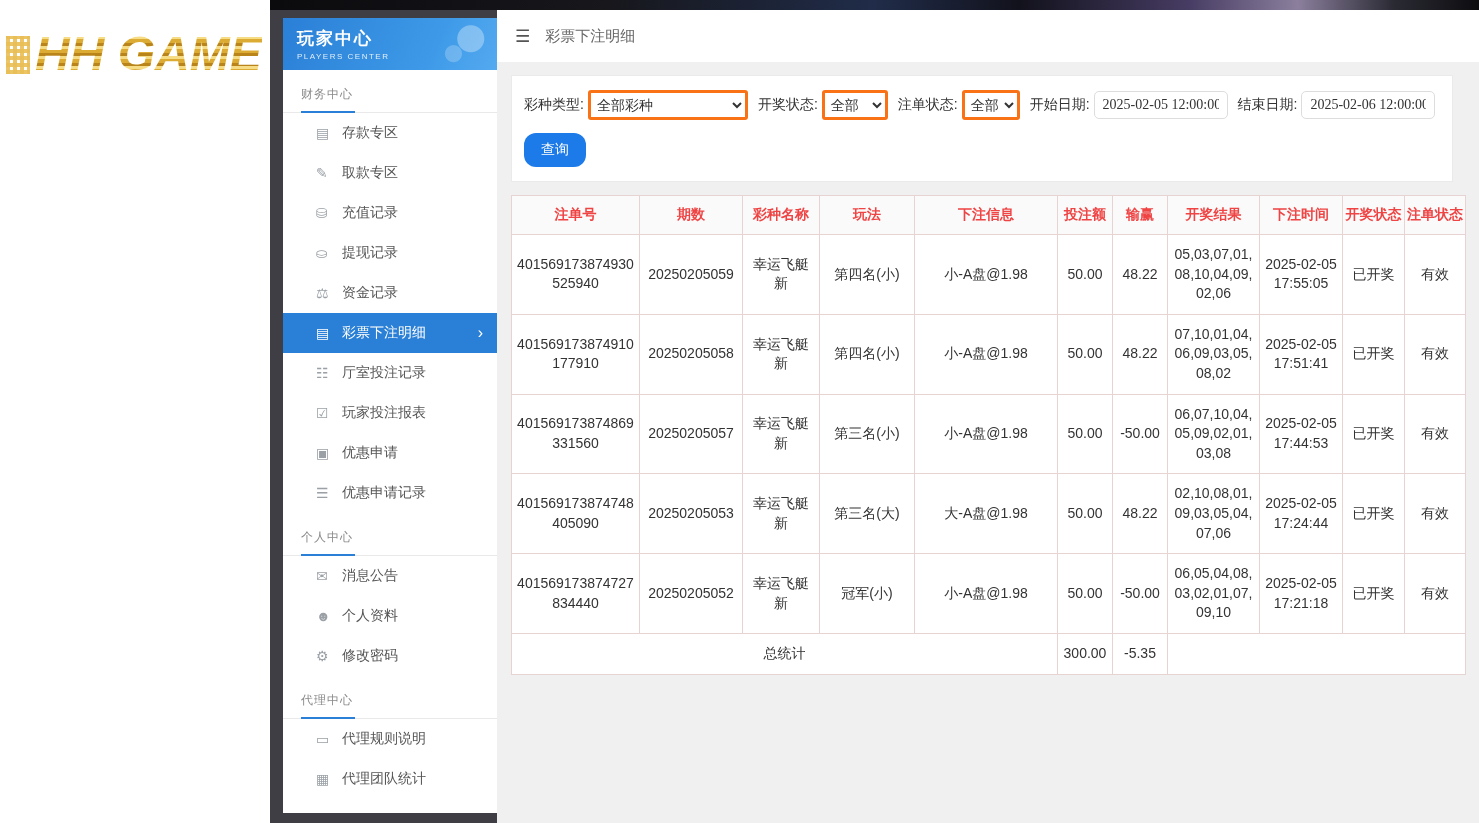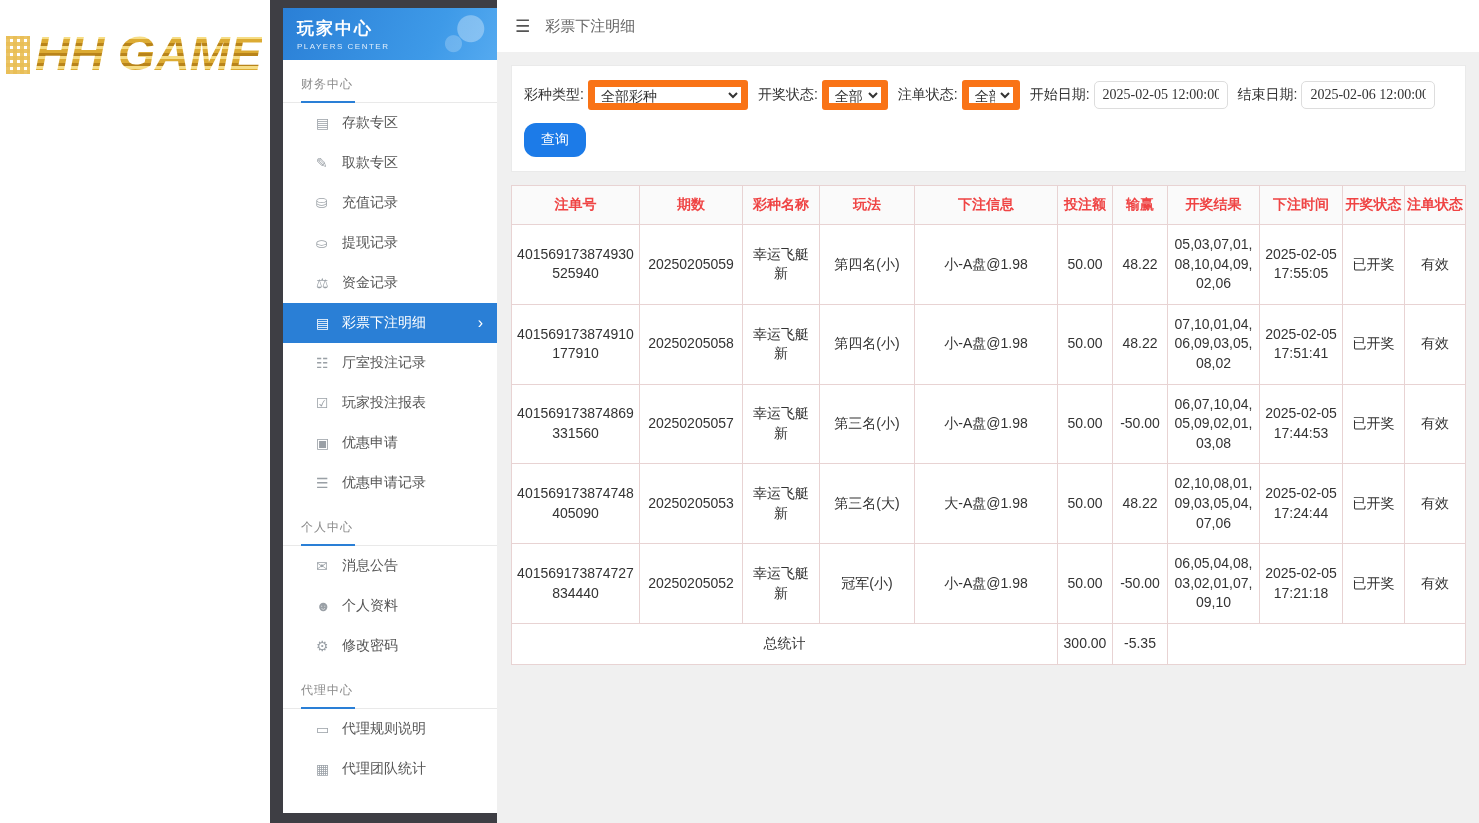--- a/index.html
+++ b/index.html
@@ -13,21 +13,21 @@
     letter-spacing:0px; white-space:nowrap;
     background:repeating-linear-gradient(180deg,#f6dd85 0 3px,#dcab33 3px 7px,#b9841a 7px 10px);
     -webkit-background-clip:text; background-clip:text; -webkit-text-fill-color:transparent; color:#d9a62e; }
   .logo::before { content:""; display:inline-block; width:24px; height:38px; margin-right:5px; vertical-align:-4px;
     background:
       repeating-linear-gradient(90deg, rgba(233,190,85,.9) 0 4px, transparent 4px 7px),
       repeating-linear-gradient(0deg, rgba(233,190,85,.9) 0 4px, transparent 4px 7px);
     -webkit-background-clip:border-box; }
 
   
-  .main-pane { flex:1; min-width:0; display:flex; flex-direction:row; background:#3e3e44; }
+  .main-pane { flex:1; min-width:0; display:flex; flex-direction:column; background:#3e3e44; }
   .top-strip { height:10px; flex-shrink:0;
     background:linear-gradient(90deg,#0b0b0e 0%,#17171c 28%,#202c49 50%,#12121c 62%,#473c63 76%,#8b7f9d 85%,#2a2a33 93%,#0d0d10 100%); }
   .page-row { flex:1; display:flex; min-height:0; padding-left:13px; }
 
   
   .sidebar { width:214px; flex-shrink:0; background:#fff; margin:8px 0 10px 0; overflow:hidden; }
   .sidebar-header { height:52px; background:linear-gradient(115deg,#2a7fd6 0%,#3e9ae8 70%,#55aaf0 100%);
     position:relative; color:#fff; padding:9px 0 0 14px; }
   .sb-title { font-size:17px; font-weight:bold; letter-spacing:2px; }
   .sb-sub { font-size:8px; color:rgba(255,255,255,.85); letter-spacing:1.5px; margin-top:2px; }
@@ -49,21 +49,21 @@
   .content { flex:1; min-width:0; background:#f0f0f0; display:flex; flex-direction:column; overflow:hidden; }
   .topbar { height:52px; flex-shrink:0; background:#fff; display:flex; align-items:center; padding:0 18px; gap:15px; }
   .hamburger { font-size:17px; color:#555; cursor:pointer; }
   .page-title { font-size:15px; color:#666; }
 
   .card { background:#fff; margin:13px 26px 0 14px; border:1px solid #eaeaea; }
   .filter-card { padding:14px 12px 14px 12px; }
   .filter-row { display:flex; align-items:center; flex-wrap:wrap; font-size:14px; color:#333; }
   .filter-row label { margin:0 4px 0 10px; }
   .filter-row label:first-child { margin-left:0; }
-  .filter-row select { height:30px; border:7px solid #f97316; border-radius:3px; background:#fff; color:#333;
+  .filter-row select { height:30px; border:3px solid #f97316; border-radius:3px; background:#fff; color:#333;
     font-size:14px; font-family:inherit; padding:0 2px; }
   .sel-wide { width:160px; }
   .sel-small { width:66px; }
   .sel-tiny { width:58px; }
   .date-input { height:28px; width:134px; border:1px solid #ddd; border-radius:5px; padding:0 8px;
     font-size:14px; color:#333; font-family:Liberation Serif, serif; }
   .search-btn { margin-top:13px; background:#1c7be8; color:#fff; border:none; border-radius:12px;
     padding:8px 17px; font-size:14px; cursor:pointer; font-family:inherit; }
 
   .table-card { border:none; background:transparent; }

